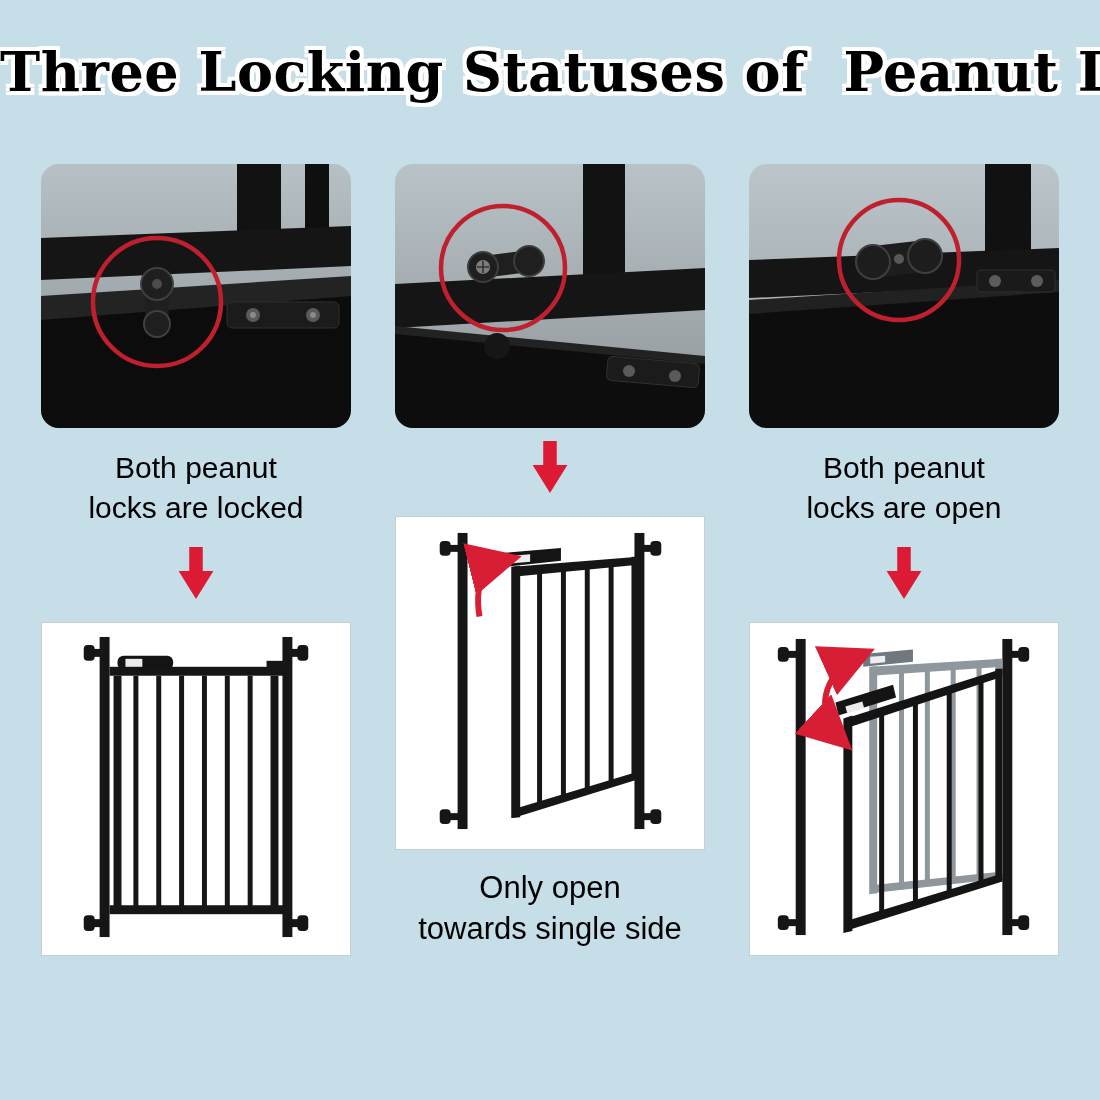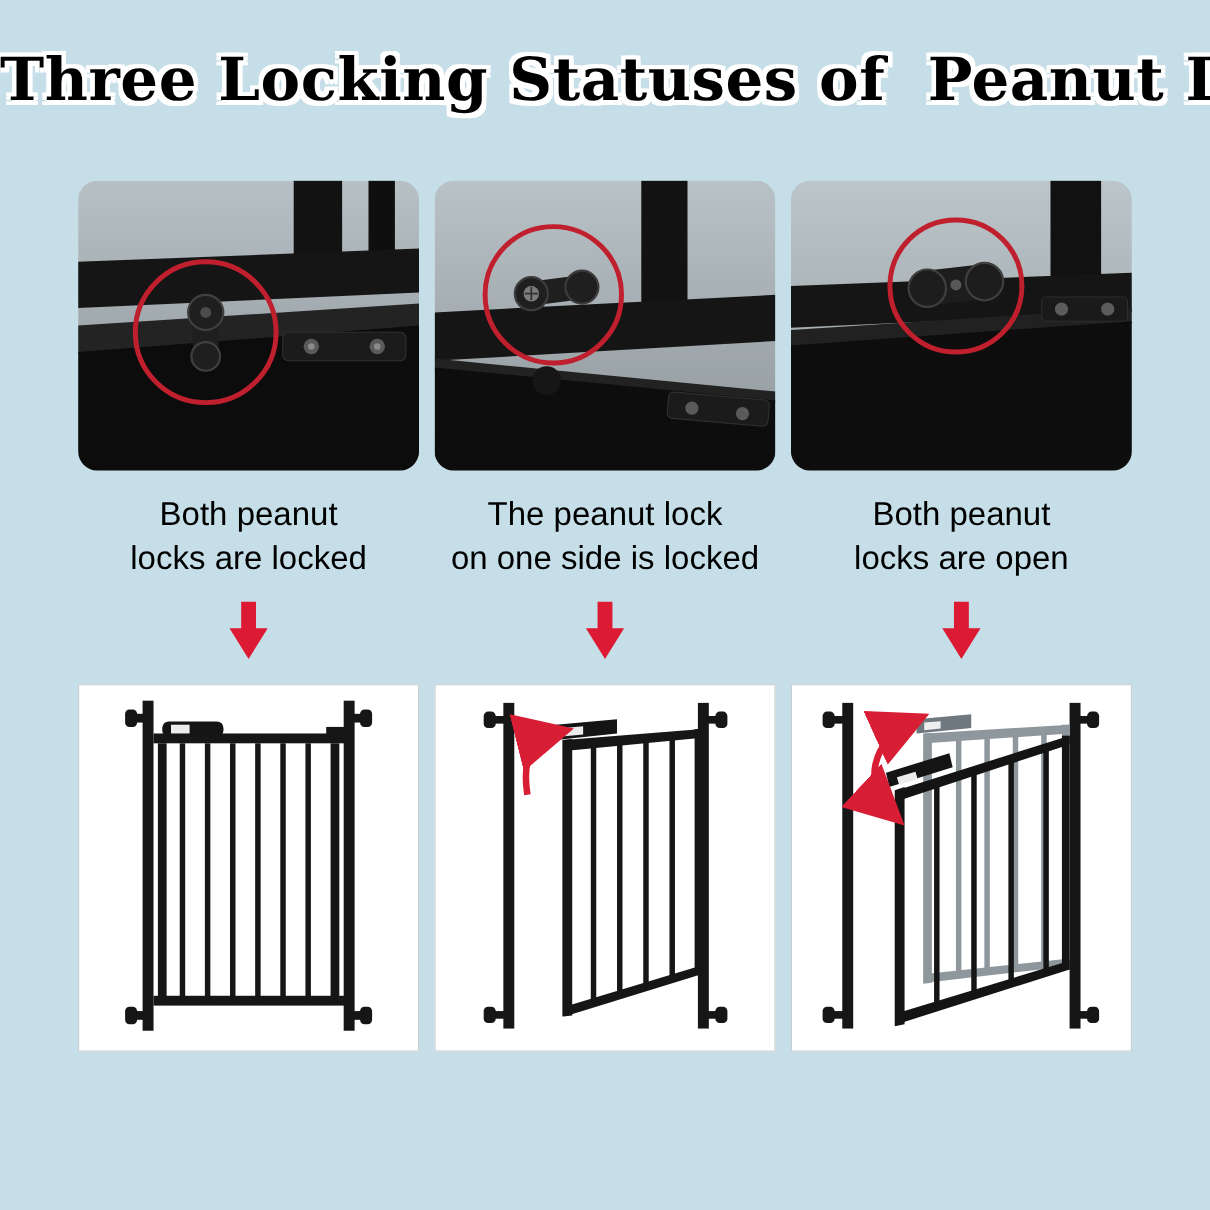--- a/index.html
+++ b/index.html
@@ -24,21 +24,21 @@
     white-space: pre;
     text-shadow:
       -4px -4px 0 #fff, 4px -4px 0 #fff, -4px 4px 0 #fff, 4px 4px 0 #fff,
       -4px 0 0 #fff, 4px 0 0 #fff, 0 -4px 0 #fff, 0 4px 0 #fff,
       -3px -3px 0 #fff, 3px 3px 0 #fff;
   }
   .columns {
     margin-top: 60px;
     display: flex;
     justify-content: center;
-    gap: 14px;
+    gap: 44px;
   }
   .column {
     width: 310px;
     display: flex;
     flex-direction: column;
     align-items: center;
   }
   .photo {
     width: 310px; height: 264px;
     border-radius: 18px;
@@ -177,22 +177,20 @@
             <path d="M82 103 h12 M88 97 v12" stroke="#333" stroke-width="1.6"></path>
           </g>
           <circle cx="102" cy="182" r="13" fill="#161616"></circle>
           <rect x="212" y="196" width="92" height="24" rx="5" fill="#1b1b1b" stroke="#303030" transform="rotate(5 258 208)"></rect>
           <circle cx="234" cy="207" r="6" fill="#5a5a5a"></circle>
           <circle cx="280" cy="212" r="6" fill="#5a5a5a"></circle>
           <circle cx="108" cy="104" r="62" fill="none" stroke="#c0202e" stroke-width="4.5"></circle>
         </svg>
       </div>
 
-      <div class="caption top-caption">The peanut lock
-on one side is locked</div>
 
       <div class="arrow-wrap">
         <svg viewBox="0 0 40 58" width="40" height="56">
           <path d="M13 1 h14 v25 h11 L20 55 L2 26 h11 z" fill="#dc1a34"></path>
         </svg>
       </div>
 
       <div class="gate">
         <svg viewBox="0 0 310 334" width="308" height="332">
           <defs>
@@ -223,20 +221,22 @@
             <rect x="214" y="47" width="5" height="222"></rect>
           </g>
           <g>
             <polygon points="110,36 166,31 166,44 110,50" fill="#141414"></polygon>
             <polygon points="118,39 135,37.5 135,45 118,46.5" fill="#ececec"></polygon>
           </g>
           <path d="M 84,100 C 78,62 92,48 112,43" stroke="#d81e35" stroke-width="6" fill="none" marker-end="url(#ah2)"></path>
         </svg>
       </div>
 
+      <div class="caption bottom-caption">Only open
+towards single side</div>
     </section>
 
     <section class="column">
 
       <div class="photo">
         <svg viewBox="0 0 310 264" width="310" height="264">
           <defs>
             <linearGradient id="bg3" x1="0" y1="0" x2="0" y2="1">
               <stop offset="0" stop-color="#bcc5c9"></stop>
                 <stop offset="1" stop-color="#949ca0"></stop>

